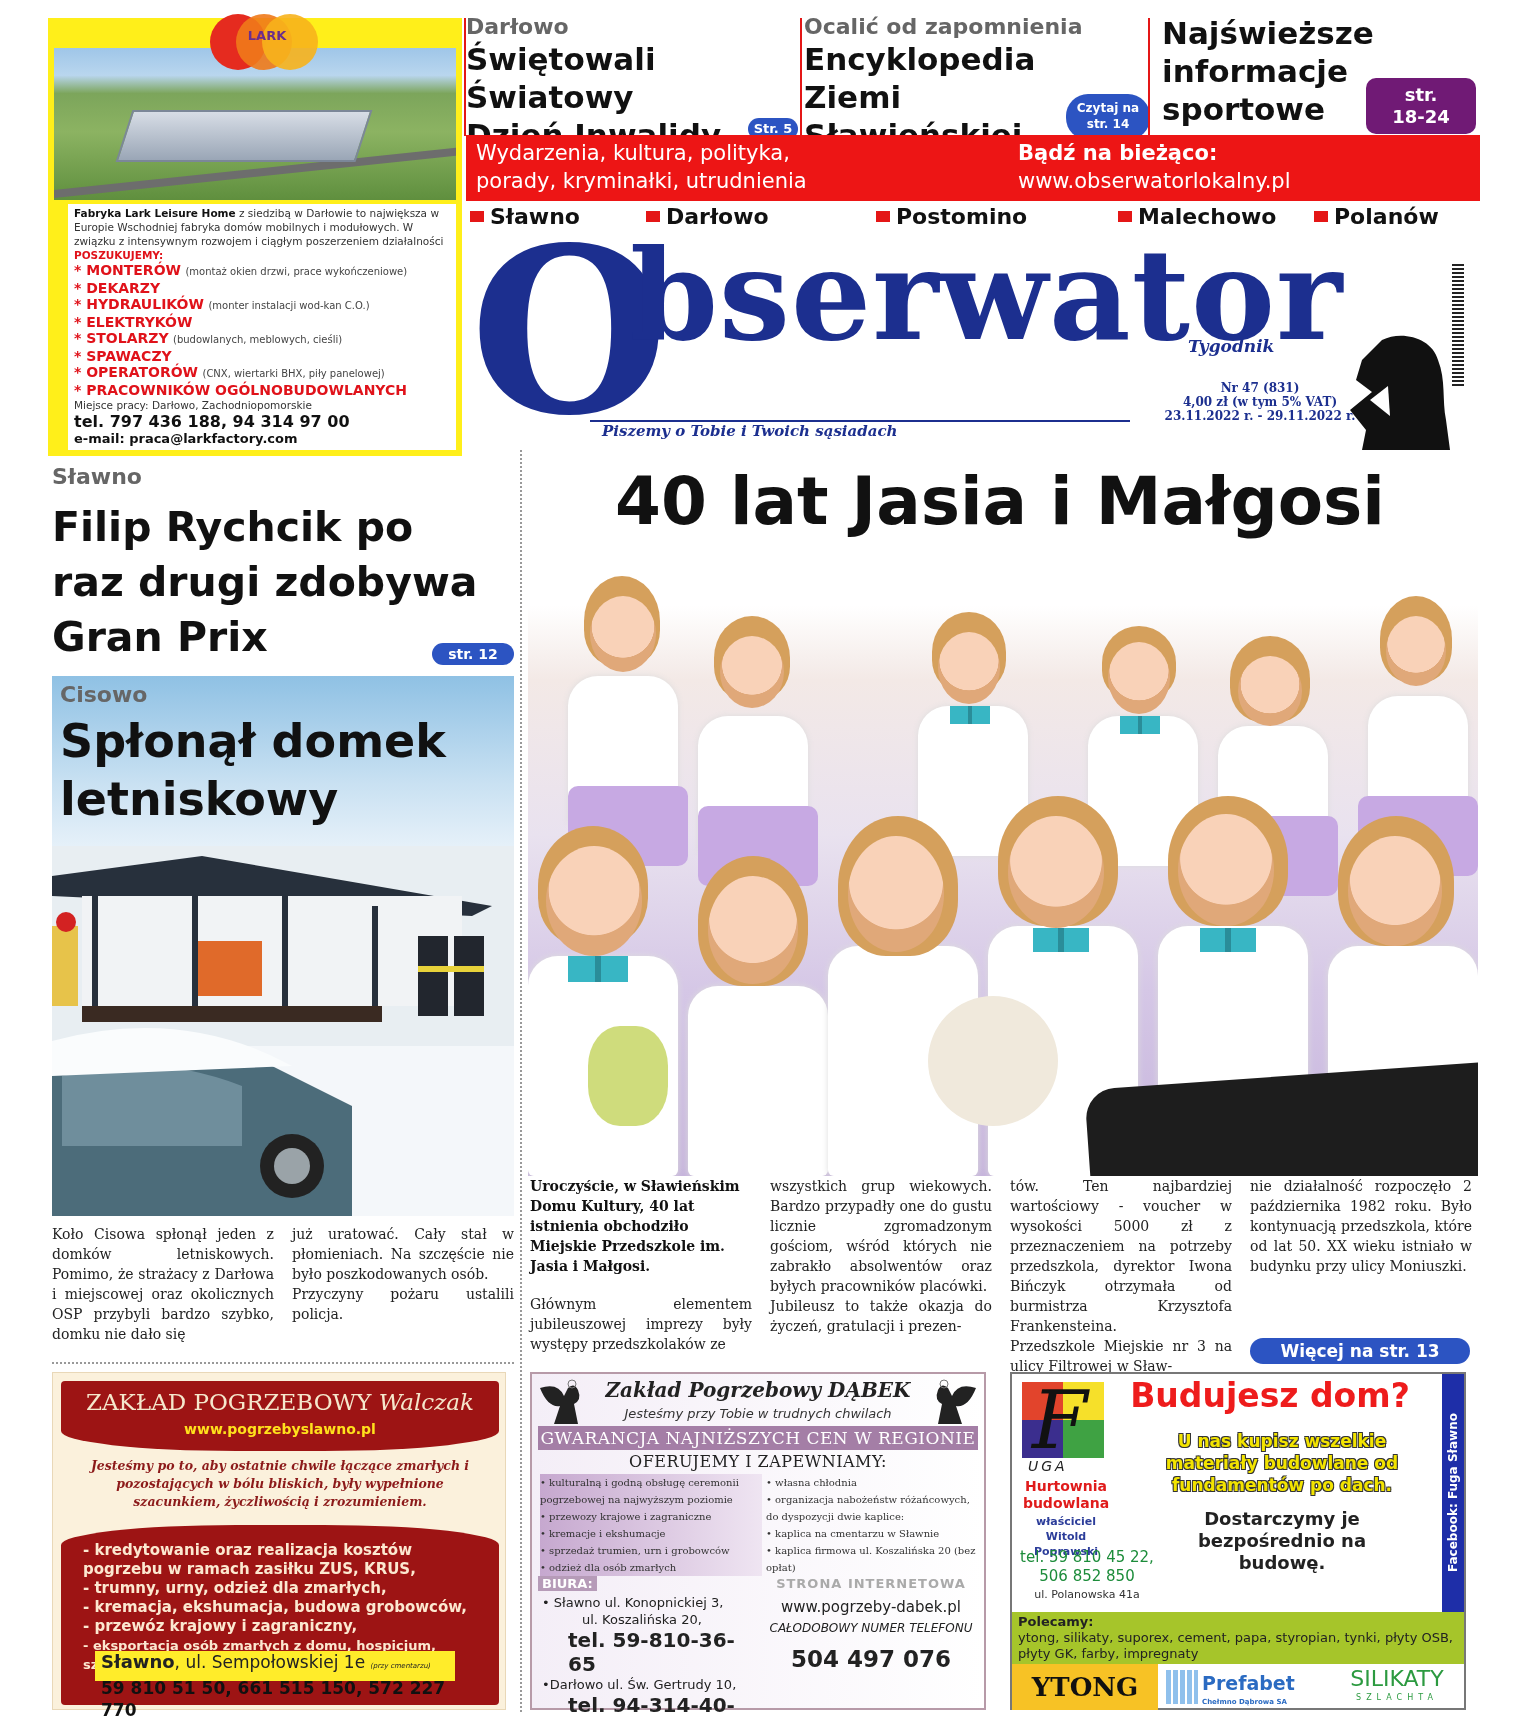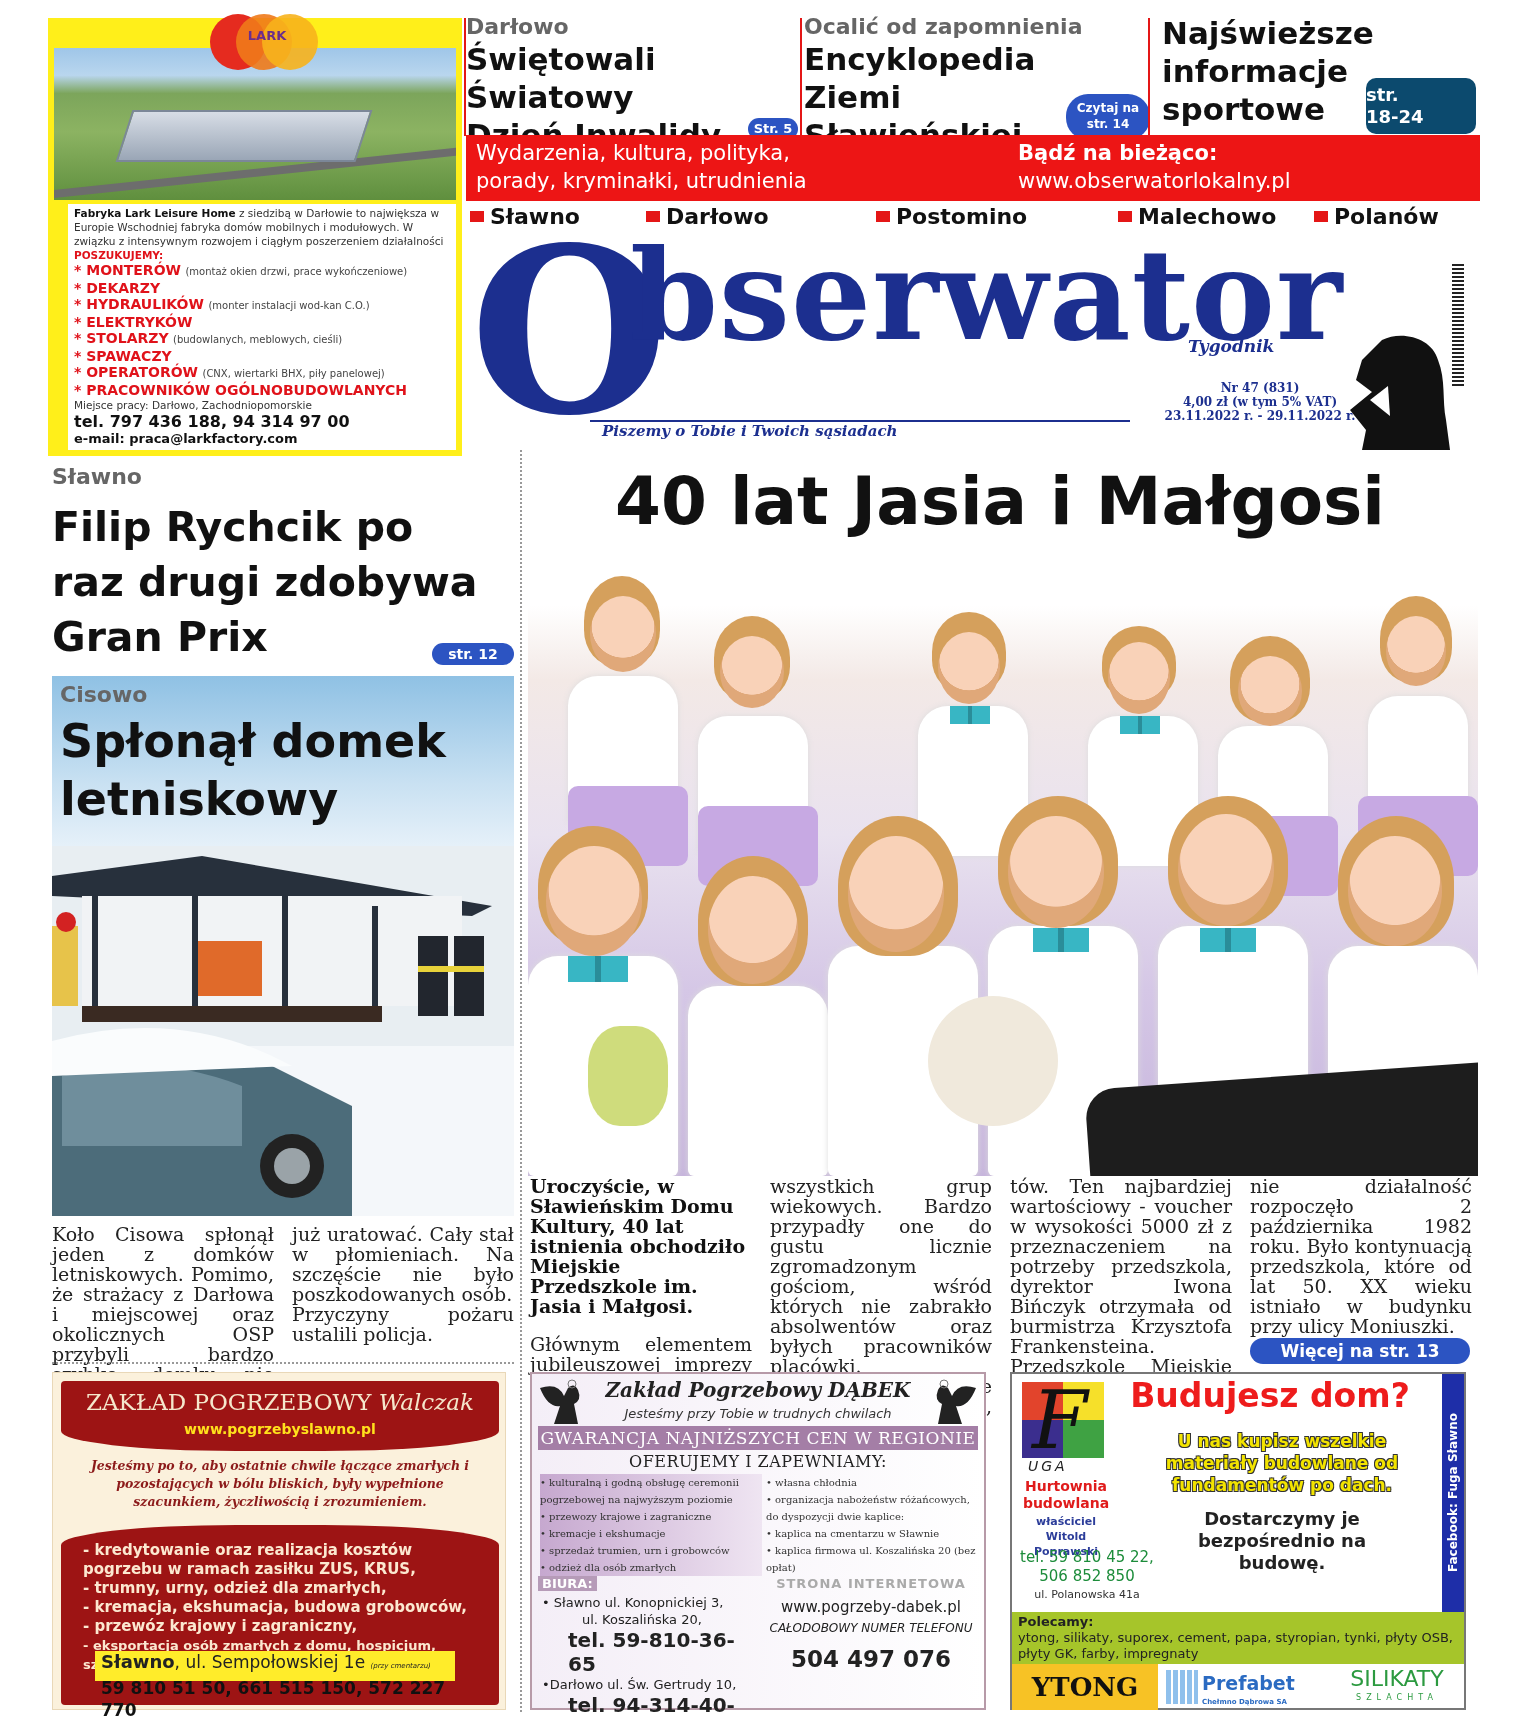--- a/index.html
+++ b/index.html
@@ -57,21 +57,21 @@
 .dash-h{border-top:2px dotted #999}
 
 #mainhead{left:520px;top:462px;width:960px;text-align:center;font-size:66px;font-weight:bold;color:#111;line-height:80px}
 #kidsphoto{left:528px;top:556px;width:950px;height:620px;overflow:hidden;background:linear-gradient(180deg,#fff 0%,#fff 8%,#f3e9e6 20%,#e9e2ef 45%,#d5c7e6 70%,#c6b4dc 100%)}
 .kid{position:absolute;border-radius:50%;background:radial-gradient(circle at 50% 40%,#f9d2b8 0 55%,#e0a879 56%)}
 .hair{position:absolute;border-radius:50% 50% 40% 40%;background:#d5a05c}
 .shirt{position:absolute;background:#fff;border-radius:30px 30px 6px 6px;box-shadow:0 0 6px #ddd}
 .skirt{position:absolute;background:#c7a9e3;border-radius:10px}
 .bow{position:absolute;width:40px;height:18px;background:linear-gradient(90deg,#38b6c4 0 45%,#2a8d99 45% 55%,#38b6c4 55%)}
 
-.col{font-family:"DejaVu Serif","Liberation Serif",serif;font-size:19px;line-height:20px;color:#222;text-align:justify}
+.col{font-family:"DejaVu Serif","Liberation Serif",serif;font-size:14px;line-height:20px;color:#222;text-align:justify}
 #art-c1{left:530px;top:1176px;width:222px}
 #art-c1 .lead{font-weight:bold;color:#111;text-align:left}
 #art-c2{left:770px;top:1176px;width:222px}
 #art-c3{left:1010px;top:1176px;width:222px}
 #art-c4{left:1250px;top:1176px;width:222px}
 #more{left:1250px;top:1338px;width:220px;height:26px;line-height:26px;font-size:17px}
 
 #slawno-kicker{left:52px;top:464px;font-size:22px;font-weight:bold;color:#666}
 #filip{left:52px;top:500px;width:440px;font-size:41px;font-weight:bold;line-height:55px;color:#111}
 #str12{left:432px;top:643px;width:82px;height:22px;font-size:14px;line-height:22px}
@@ -182,21 +182,21 @@
   <div class="abs pill" style="left:262px;top:80px;width:84px;height:46px;font-size:12px;line-height:16px;padding-top:6px;border-radius:22px">
     <div>Czytaj na</div>
       <div>str. 14</div>
   </div>
 </div>
 <div class="abs vline" style="left:1148px;top:18px;height:118px"></div>
 <div id="t3" class="abs teaser">
   <div class="headline">Najświeższe</div>
   <div class="headline">informacje</div>
   <div class="headline">sportowe</div>
-  <div class="abs" style="left:204px;top:64px;width:110px;height:56px;background:#0c4a6e;color:#fff;font-weight:bold;font-size:18px;line-height:22px;text-align:left;border-radius:10px;padding-top:6px">
+  <div class="abs" style="left:204px;top:64px;width:110px;height:56px;background:#701a75;color:#fff;font-weight:bold;font-size:18px;line-height:22px;text-align:center;border-radius:10px;padding-top:6px">
     <div>str.</div>
       <div>18-24</div>
   </div>
 </div>
 
 <div id="redbar" class="abs">
   <div class="l">
       <div>Wydarzenia, kultura, polityka,</div>
       <div>porady, kryminałki, utrudnienia</div>
     </div>

